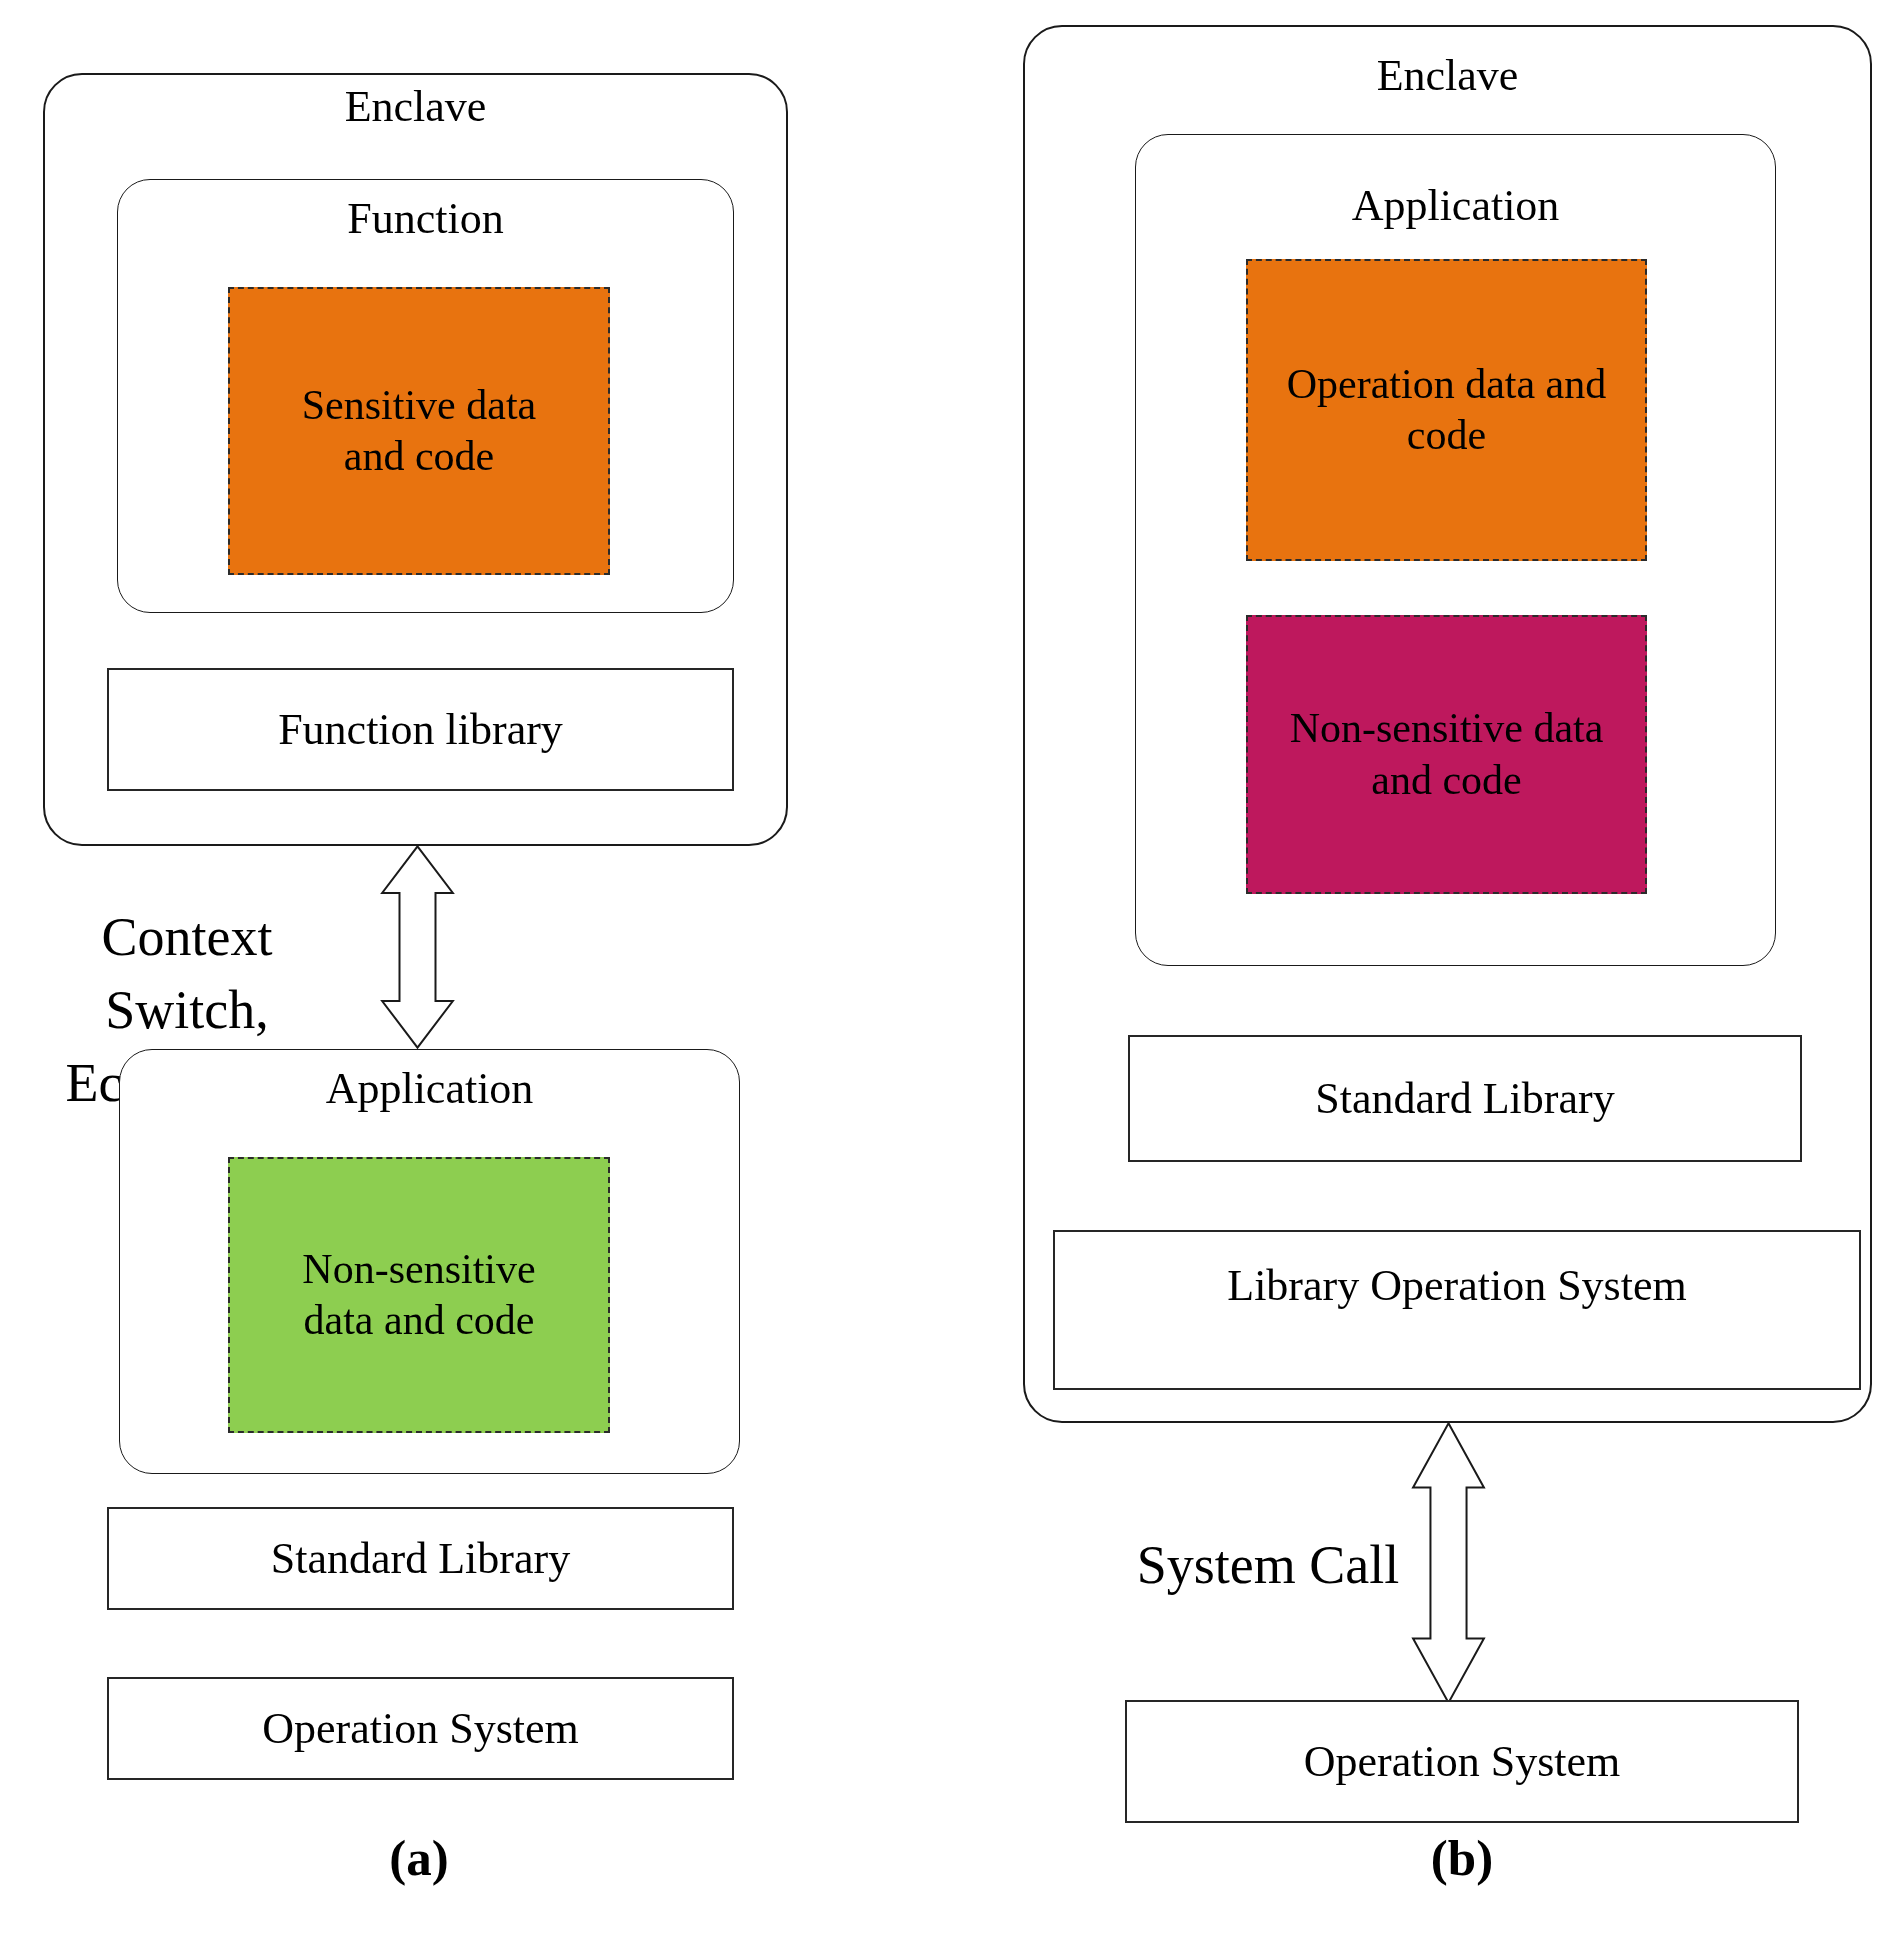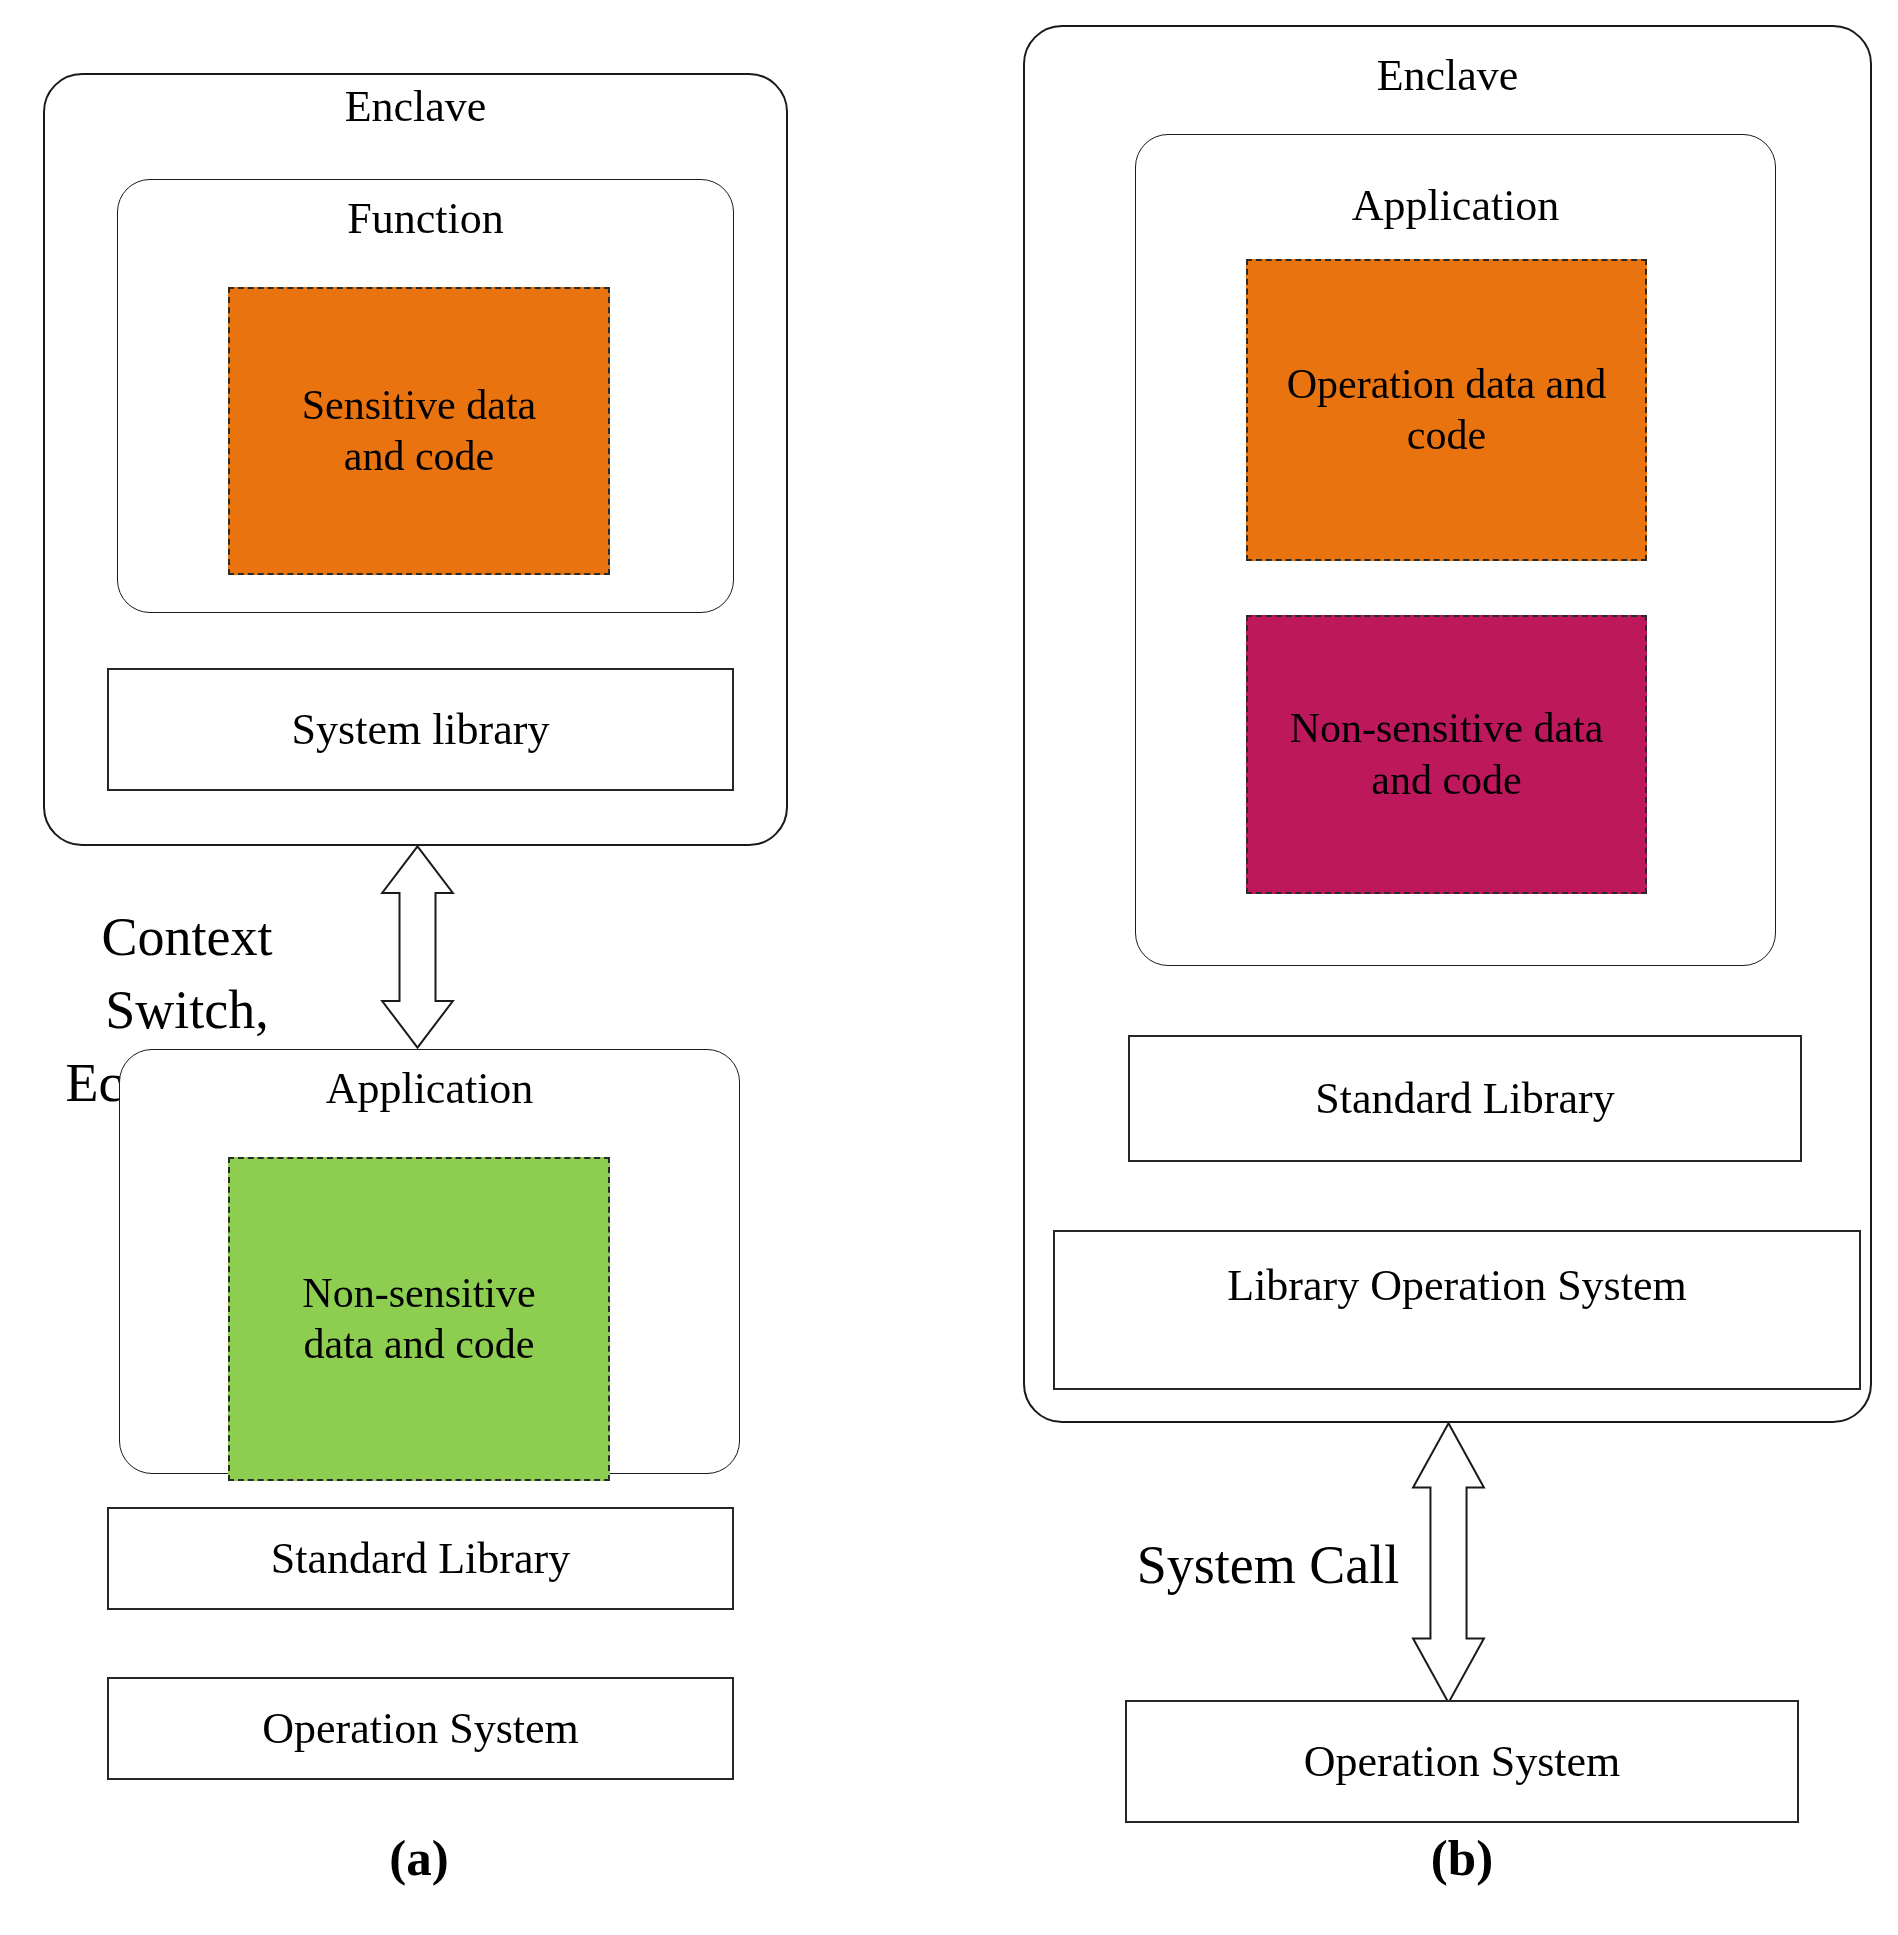--- a/index.html
+++ b/index.html
@@ -70,36 +70,36 @@
   <div class="label t-title" style="left:43px;top:83px;width:745px;">Enclave</div>
 
   <div class="rrect" style="left:117px;top:179px;width:617px;height:434px;border-radius:33px;border-width:1.3px;"></div>
 
   <div class="label t-title" style="left:117px;top:195px;width:617px;">Function</div>
 
   <div class="fillbox t-fill" style="left:228px;top:287px;width:382px;height:288px;background:#E8730F;white-space:pre-line;">Sensitive data
 and code</div>
 
   <div class="rect" style="left:107px;top:668px;width:627px;height:123px;"></div>
-  <div class="boxlabel t-box" style="left:107px;top:668px;width:627px;height:123px;">System library</div>
+  <div class="boxlabel t-box" style="left:107px;top:668px;width:627px;height:123px;">Function library</div>
 
   <div class="arrow" style="left:374px;top:845px;width:87px;height:204px;">
     <svg width="87" height="204" viewBox="0 0 130 306">
       <polygon points="65,2 118,72 92,72 92,234 118,234 65,304 12,234 38,234 38,72 12,72" fill="#ffffff" stroke="#1a1a1a" stroke-width="3"></polygon>
     </svg>
   </div>
 
   <div class="label t-side" style="left:13.4px;top:901px;width:347px;text-align:center;">Context Switch,
 Ecall/Ocall</div>
 
   <div class="rrect" style="left:119px;top:1049px;width:621px;height:425px;border-radius:33px;border-width:1.3px;"></div>
 
   <div class="label t-title" style="left:119px;top:1065px;width:621px;">Application</div>
 
-  <div class="fillbox t-fill" style="left:228px;top:1157px;width:382px;height:324px;background:#8DCE50;white-space:pre-line;">Non-sensitive
+  <div class="fillbox t-fill" style="left:228px;top:1157px;width:382px;height:276px;background:#8DCE50;white-space:pre-line;">Non-sensitive
 data and code</div>
 
   <div class="rect" style="left:107px;top:1507px;width:627px;height:103px;"></div>
   <div class="boxlabel t-box" style="left:107px;top:1507px;width:627px;height:103px;">Standard Library</div>
 
   <div class="rect" style="left:107px;top:1677px;width:627px;height:103px;"></div>
   <div class="boxlabel t-box" style="left:107px;top:1677px;width:627px;height:103px;">Operation System</div>
 
   <div class="caption" style="left:319px;top:1829px;">(a)</div>
 

